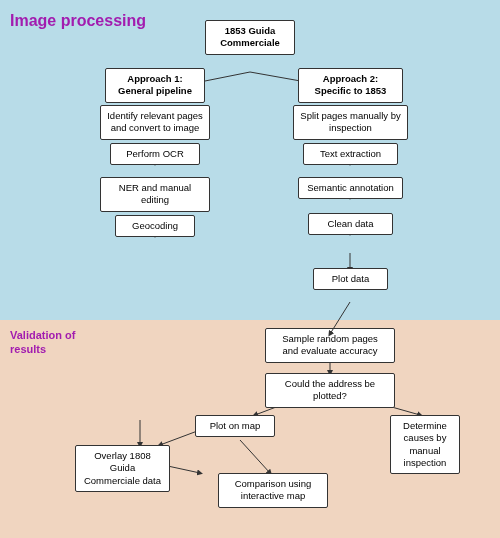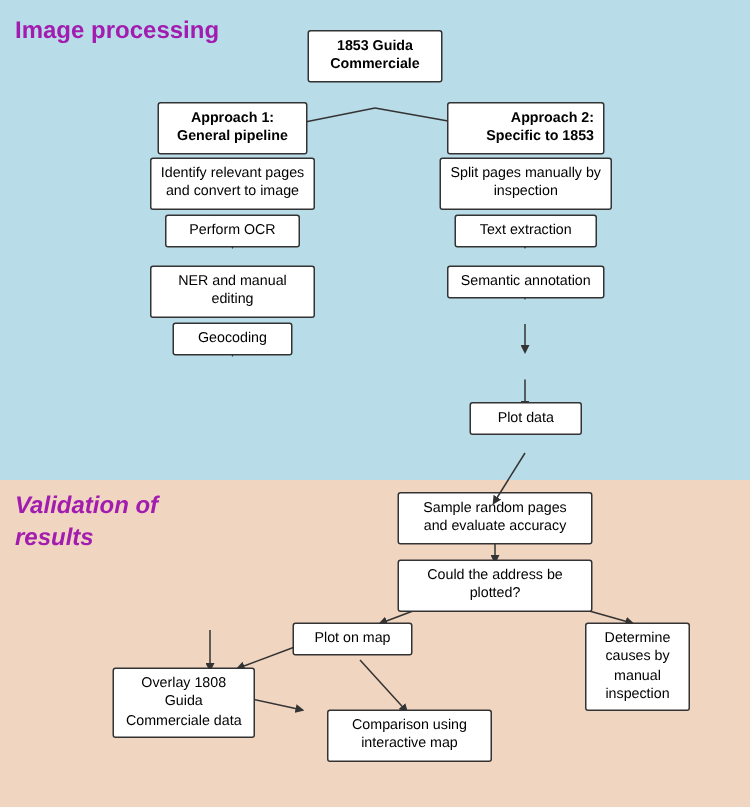--- a/index.html
+++ b/index.html
@@ -109,42 +109,45 @@
   <div class="node" style="width:90px; left:110px; top:143px;">
     <span style="white-space:pre-line;">Perform OCR</span>
   </div>
   <div class="node" style="width:110px; left:100px; top:177px;">
     <span style="white-space:pre-line;">NER and manual editing</span>
   </div>
   <div class="node" style="width:80px; left:115px; top:215px;">
     <span style="white-space:pre-line;">Geocoding</span>
   </div>
 
-  <div class="node bold-label" style="width:105px; left:298px; top:68px;text-align:right;">
+  <div class="node bold-label" style="width:105px; left:298px; top:68px;">
     <span style="white-space:pre-line;">Approach 2:
 Specific to 1853</span>
   </div>
 
   <div class="node" style="width:95px; left:303px; top:143px;">
     <span style="white-space:pre-line;">Text extraction</span>
   </div>
   <div class="node" style="width:115px; left:293px; top:105px;">
     <span style="white-space:pre-line;">Split pages manually by
 inspection</span>
   </div>
   <div class="node" style="width:105px; left:298px; top:177px;">
     <span style="white-space:pre-line;">Semantic annotation</span>
   </div>
+  <div class="node" style="width:85px; left:308px; top:213px;">
+    <span style="white-space:pre-line;">Clean data</span>
+  </div>
   <div class="node" style="width:75px; left:313px; top:268px;">
     <span style="white-space:pre-line;">Plot data</span>
   </div>
 </div>
 
 <div class="bottom-section">
-  <div class="section-title" style="white-space:pre-line; font-size:16px; font-weight:bold; width:130px; line-height:1.3;font-style:italic;">Validation of
+  <div class="section-title" style="white-space:pre-line; font-size:11px; font-weight:bold; width:130px; line-height:1.3;">Validation of
 results</div>
 
   <svg class="arrows">
     <defs>
       <marker id="arr2" markerWidth="6" markerHeight="6" refX="3" refY="3" orient="auto">
         <path d="M0,0 L0,6 L6,3 z" fill="#333"></path>
       </marker>
     </defs>
 
     <line x1="330" y1="38" x2="330" y2="53" stroke="#333" stroke-width="1" marker-end="url(#arr2)"></line>

